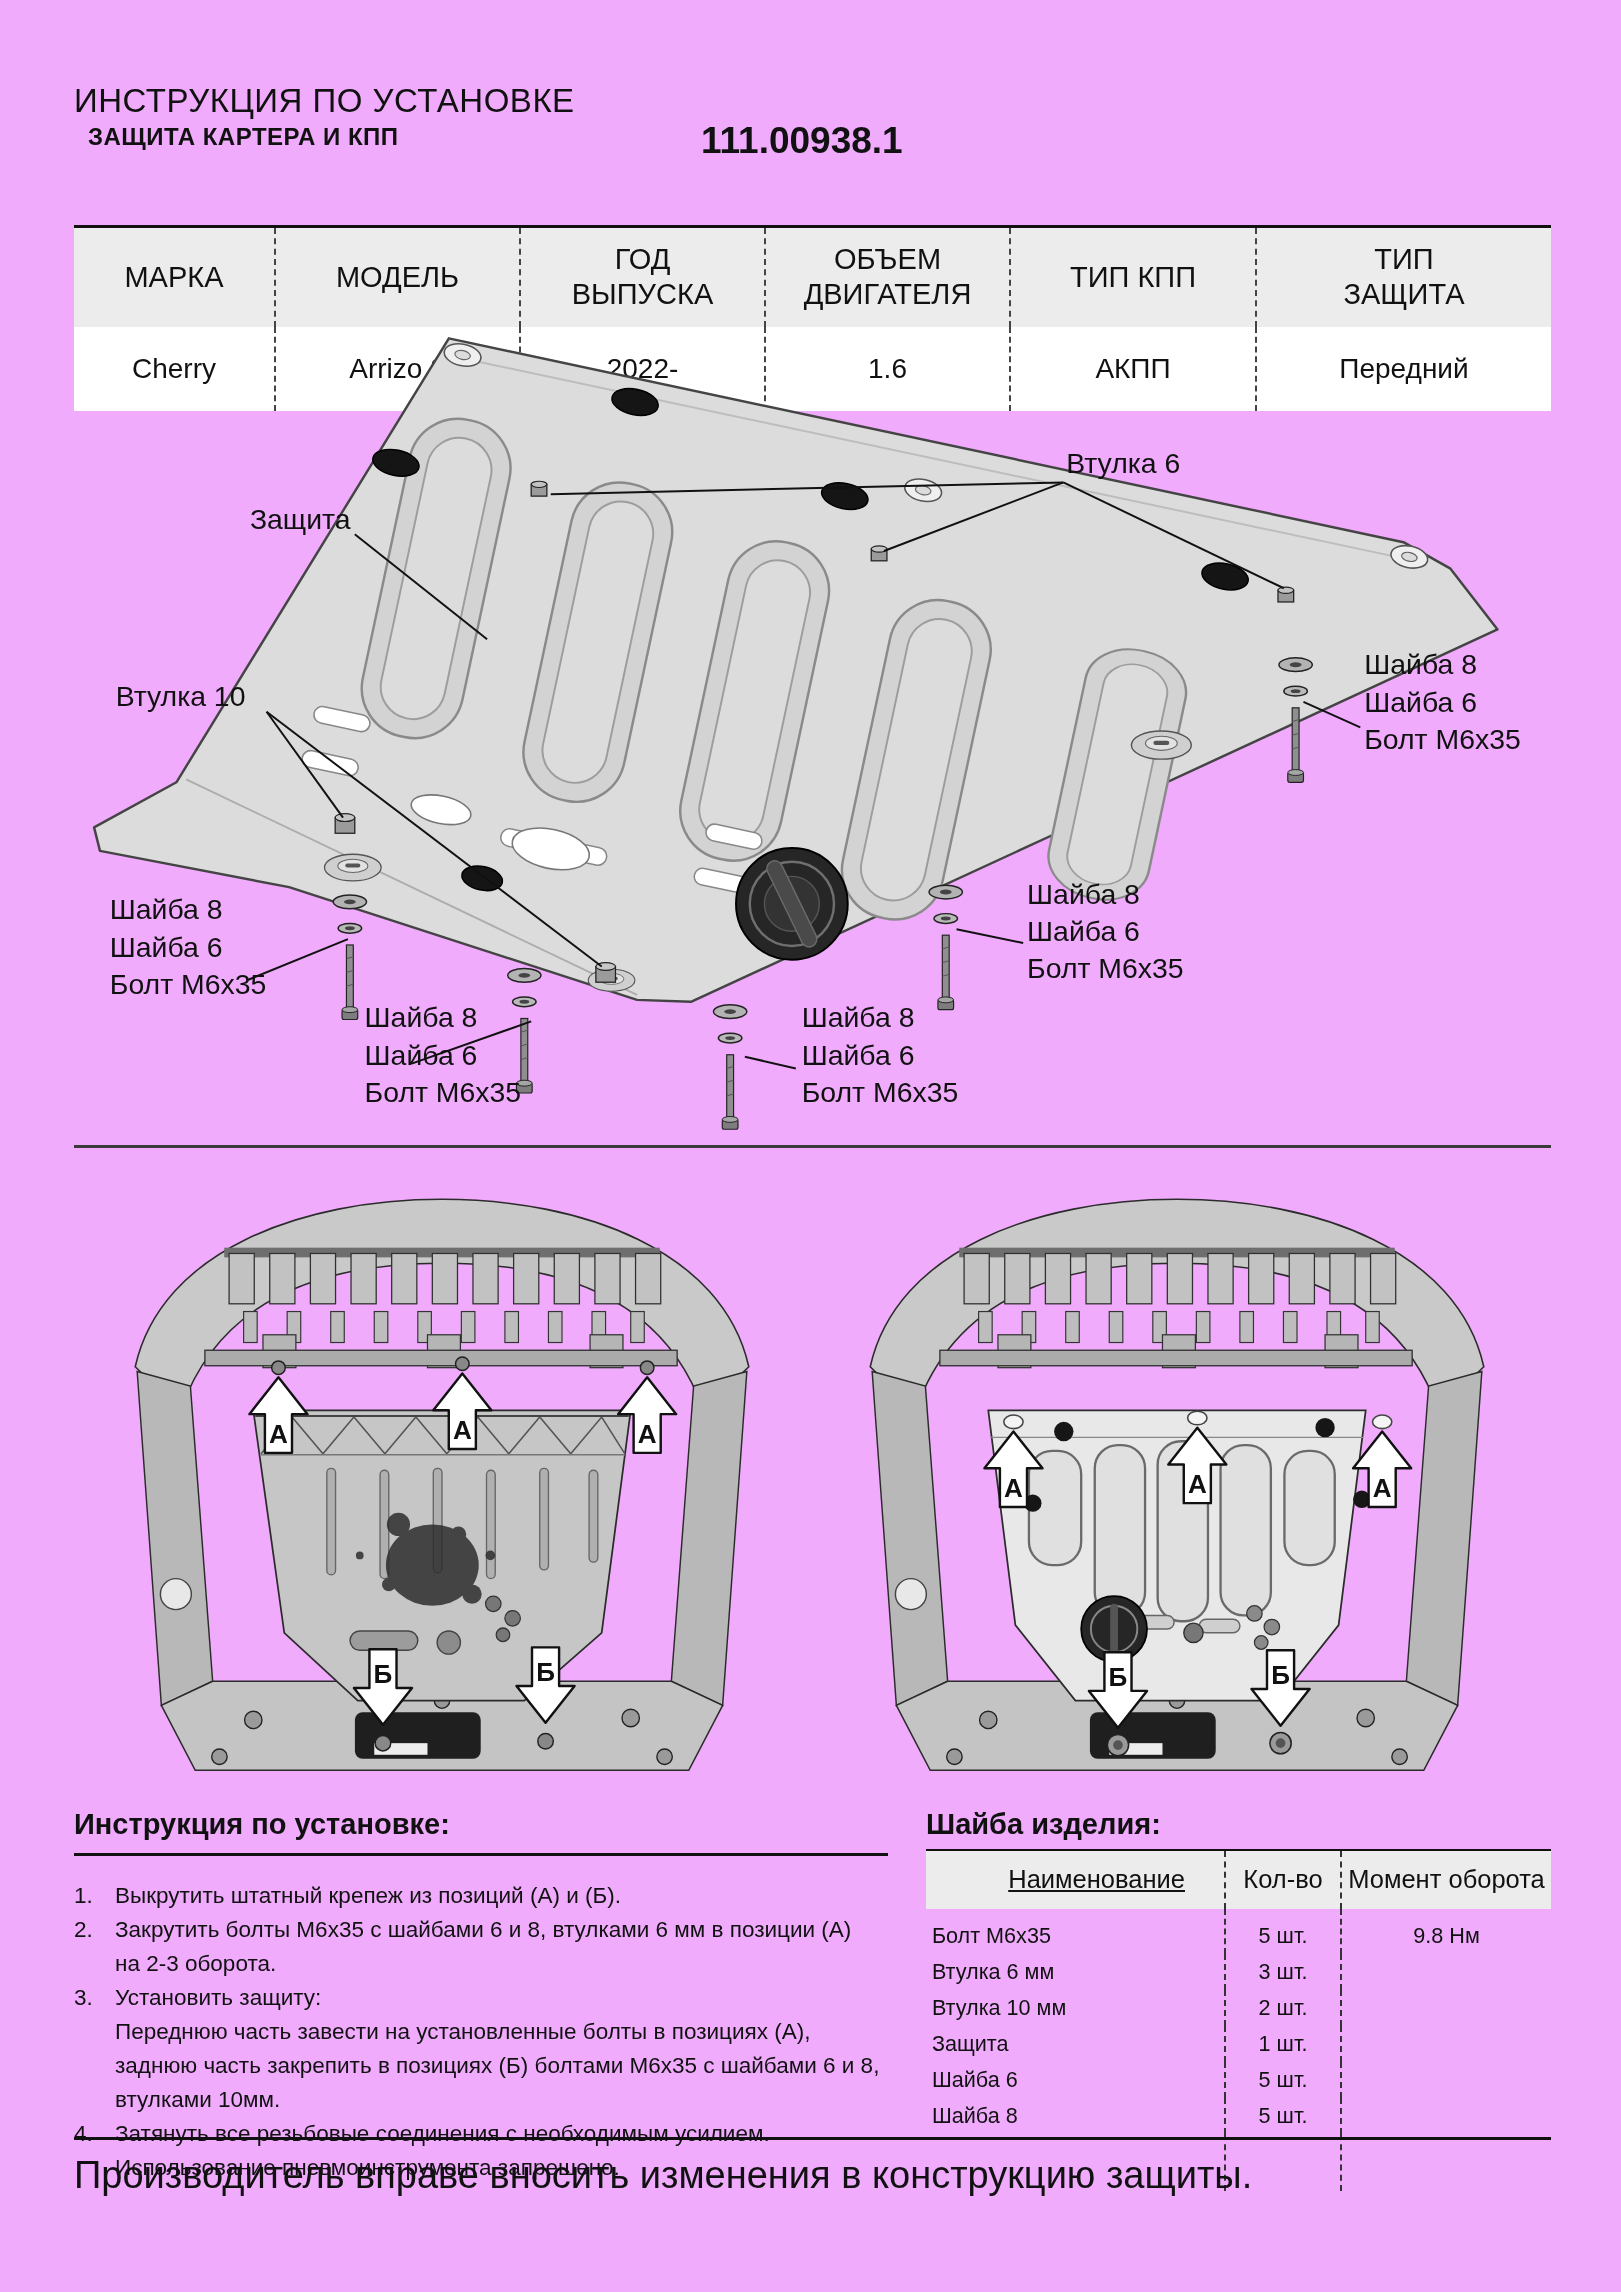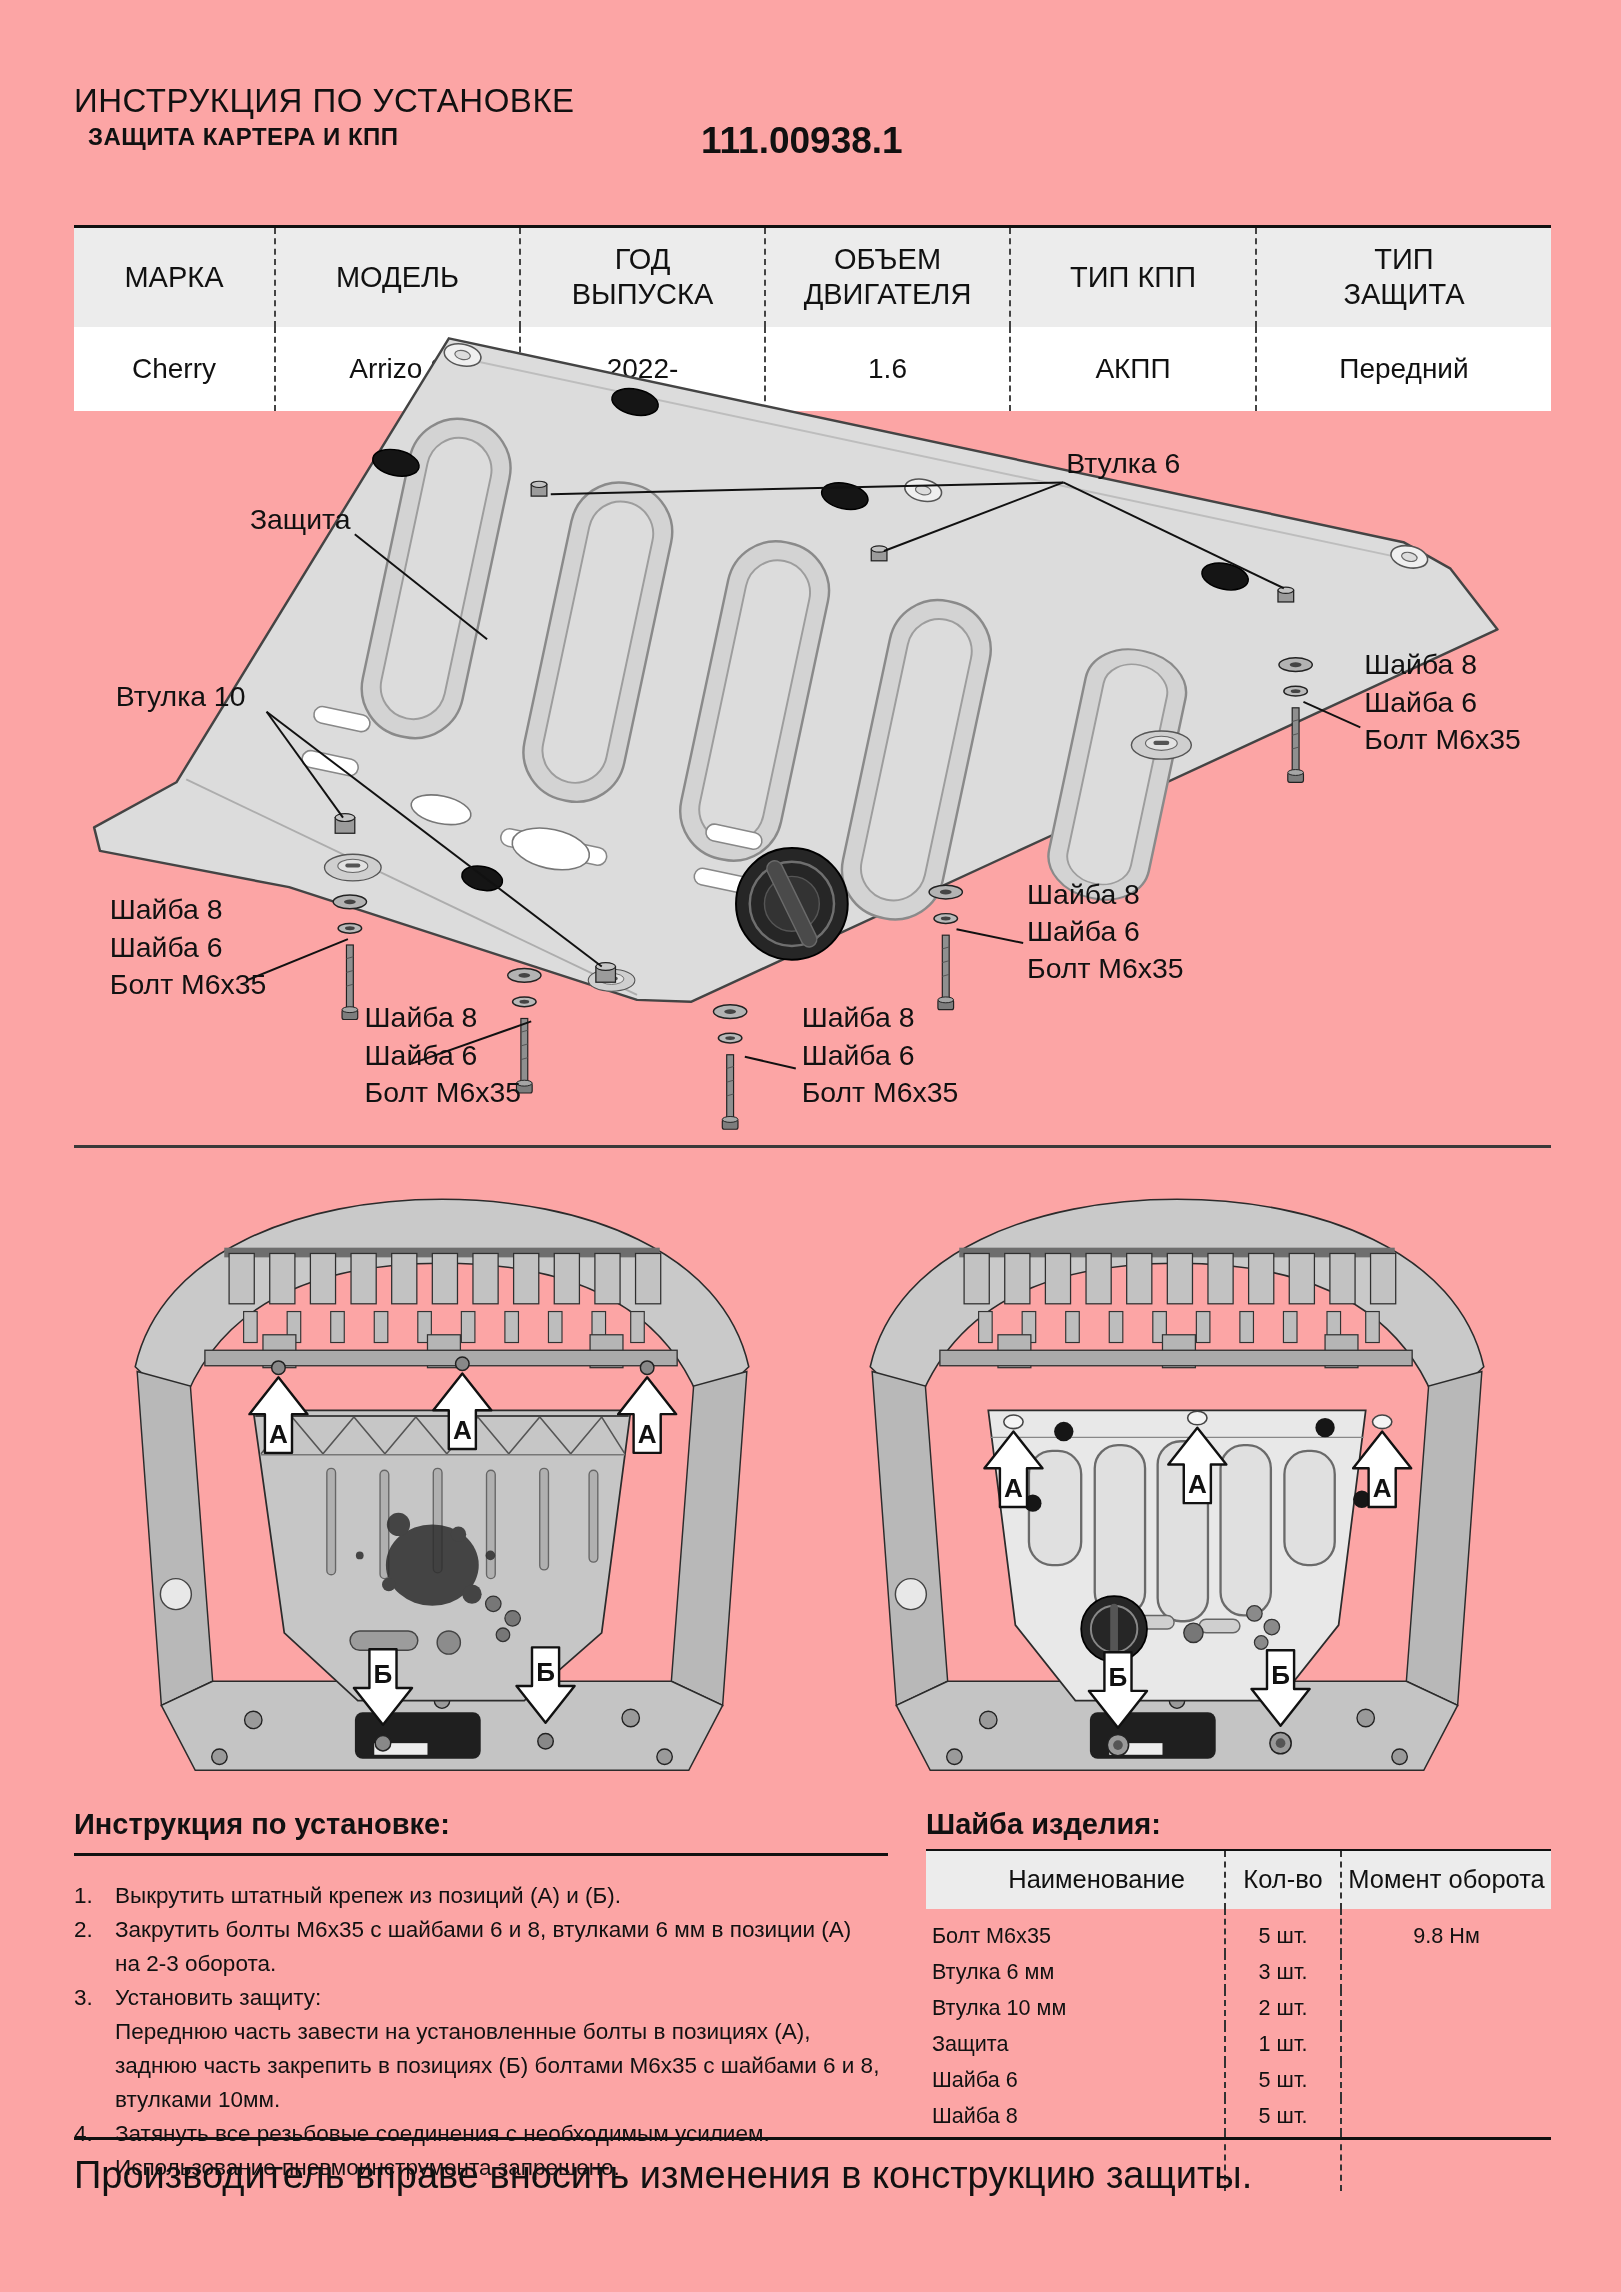--- a/index.html
+++ b/index.html
@@ -1,16 +1,16 @@
 <!DOCTYPE html>
 <html><head>
 <meta charset="utf-8">
 <style>
   html,body{margin:0;padding:0;background:#fff;}
-  .page{position:relative;width:1621px;height:2293px;background:#fca5a5;overflow:hidden;
+  .page{position:relative;width:1621px;height:2293px;background:#f0abfc;overflow:hidden;
         font-family:"Liberation Sans","DejaVu Sans",sans-serif;color:#111;}
   
   .hdr-line1{position:absolute;left:74px;top:82px;font-size:33px;letter-spacing:0.5px;}
   .hdr-line2{position:absolute;left:88px;top:123px;font-size:24px;font-weight:bold;letter-spacing:0.5px;}
   .part-no{position:absolute;left:701px;top:120px;font-size:37px;font-weight:bold;}
   
   table.spec{position:absolute;left:74px;top:225px;width:1477px;border-collapse:collapse;
              border-top:3.9px solid #111;table-layout:fixed;}
   table.spec th,table.spec td{border-right:2px dashed #444;text-align:center;vertical-align:middle;
              font-weight:normal;white-space:pre-line;}
@@ -35,21 +35,21 @@
   ol.steps .num{flex:0 0 41px;}
   ol.steps .txt{white-space:pre-line;}
   
   .parts{position:absolute;left:926px;top:1808px;width:624px;}
   .parts .sec-title{border-bottom:none;padding-bottom:7.8px;}
   table.parts-t{width:624px;border-collapse:collapse;border-top:2.9px solid #111;table-layout:fixed;}
   table.parts-t th,table.parts-t td{border-right:2px dashed #333;}
   table.parts-t th:last-child,table.parts-t td:last-child{border-right:none;}
   table.parts-t thead tr{height:59px;background:#ececec;}
   table.parts-t thead th{font-size:25.5px;font-weight:normal;text-align:center;}
-  table.parts-t thead th.name-h{text-align:right;padding-right:39px;}
+  table.parts-t thead th.name-h{text-align:right;padding-right:39px;text-decoration:underline;}
   table.parts-t tbody td{font-size:21.6px;line-height:34px;vertical-align:top;}
   table.parts-t tbody tr.first td{padding-top:9.8px;}
   td.name-c{text-align:left;padding-left:5.9px;}
   td.qty-c,td.tq-c{text-align:center;}
   tr.fill-r{height:57px;}
   col.p0{width:299px}col.p1{width:116px}col.p2{width:210px}
   
   .footer-rule{position:absolute;left:74px;top:2137px;width:1477px;border-top:3.9px solid #111;}
   .foot1{position:absolute;left:74px;top:2154px;font-size:38px;}
   .foot2{position:absolute;left:74px;top:2193px;font-size:28px;}

